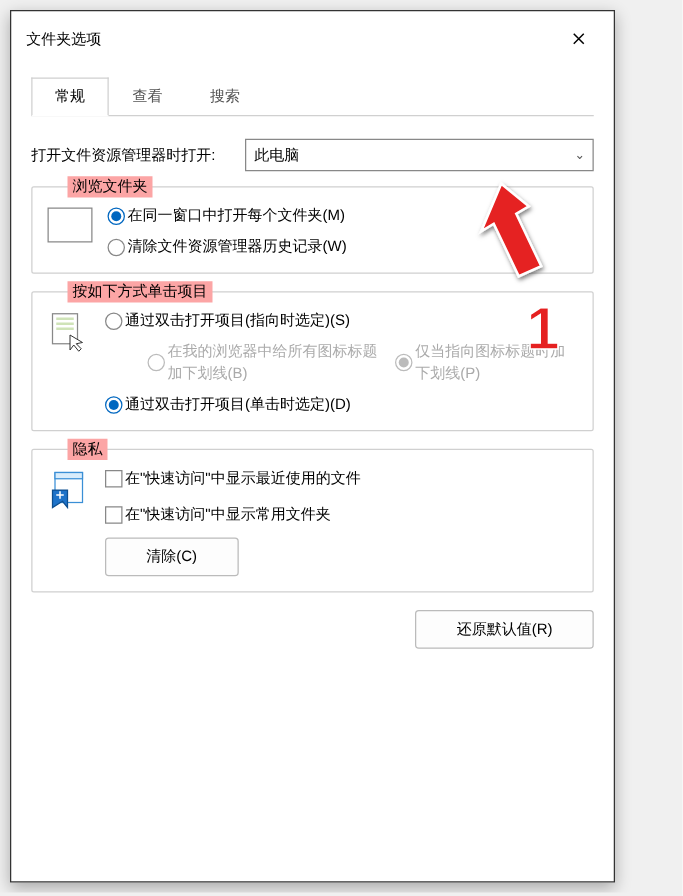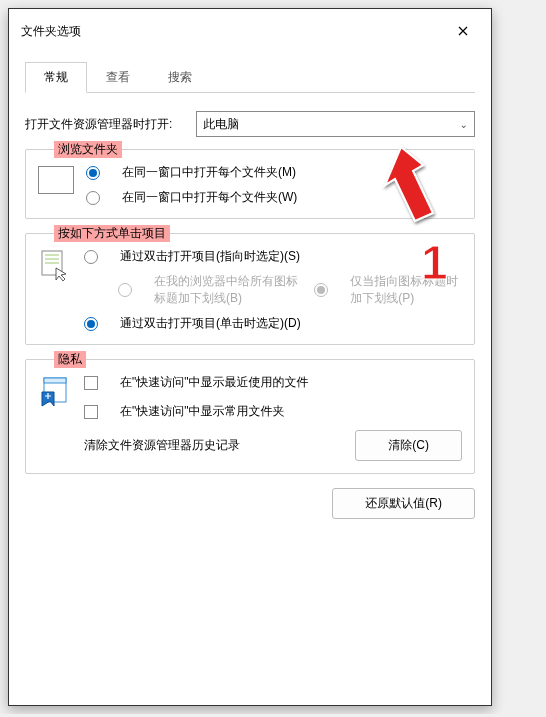--- a/index.html
+++ b/index.html
@@ -120,21 +120,21 @@
       flex-shrink: 0;
     }
     .options {
       display: flex;
       flex-direction: column;
       gap: 8px;
     }
     .radio-row, .check-row {
       display: flex;
       align-items: center;
-      gap: 22px;
+      gap: 2px;
       cursor: pointer;
     }
     .radio {
       width: 14px; height: 14px;
       border: 1px solid #888;
       border-radius: 50%;
       display: inline-flex;
       align-items: center; justify-content: center;
       flex-shrink: 0;
     }
@@ -216,21 +216,21 @@
       <span class="group-title">浏览文件夹</span>
       <div class="group-body">
         <div class="icon-box"></div>
         <div class="options">
           <label class="radio-row">
             <span class="radio checked"></span>
             <span class="opt-label">在同一窗口中打开每个文件夹(M)</span>
           </label>
           <label class="radio-row">
             <span class="radio"></span>
-            <span class="opt-label">在同一窗口中打开每个文件夹(W)</span>
+            <span class="opt-label">清除文件资源管理器历史记录(W)</span>
           </label>
         </div>
       </div>
     </div>
 
     <div class="group">
       <span class="group-title">按如下方式单击项目</span>
       <div class="group-body">
         <svg class="icon-click" viewBox="0 0 34 34">
           <rect x="4" y="3" width="20" height="24" fill="#fff" stroke="#888"></rect>
@@ -276,21 +276,20 @@
             <span class="check"></span>
             <span class="opt-label">在"快速访问"中显示最近使用的文件</span>
           </label>
           <label class="check-row">
             <span class="check"></span>
             <span class="opt-label">在"快速访问"中显示常用文件夹</span>
           </label>
         </div>
       </div>
       <div class="clear-row">
-        <span class="opt-label" style="flex:1;">清除文件资源管理器历史记录</span>
         <button class="btn"><span>清除(C)</span></button>
       </div>
     </div>
 
     <div class="restore-row">
       <button class="btn"><span>还原默认值(R)</span></button>
     </div>
   </div>
 
   <svg class="annotation" width="90" height="160">

